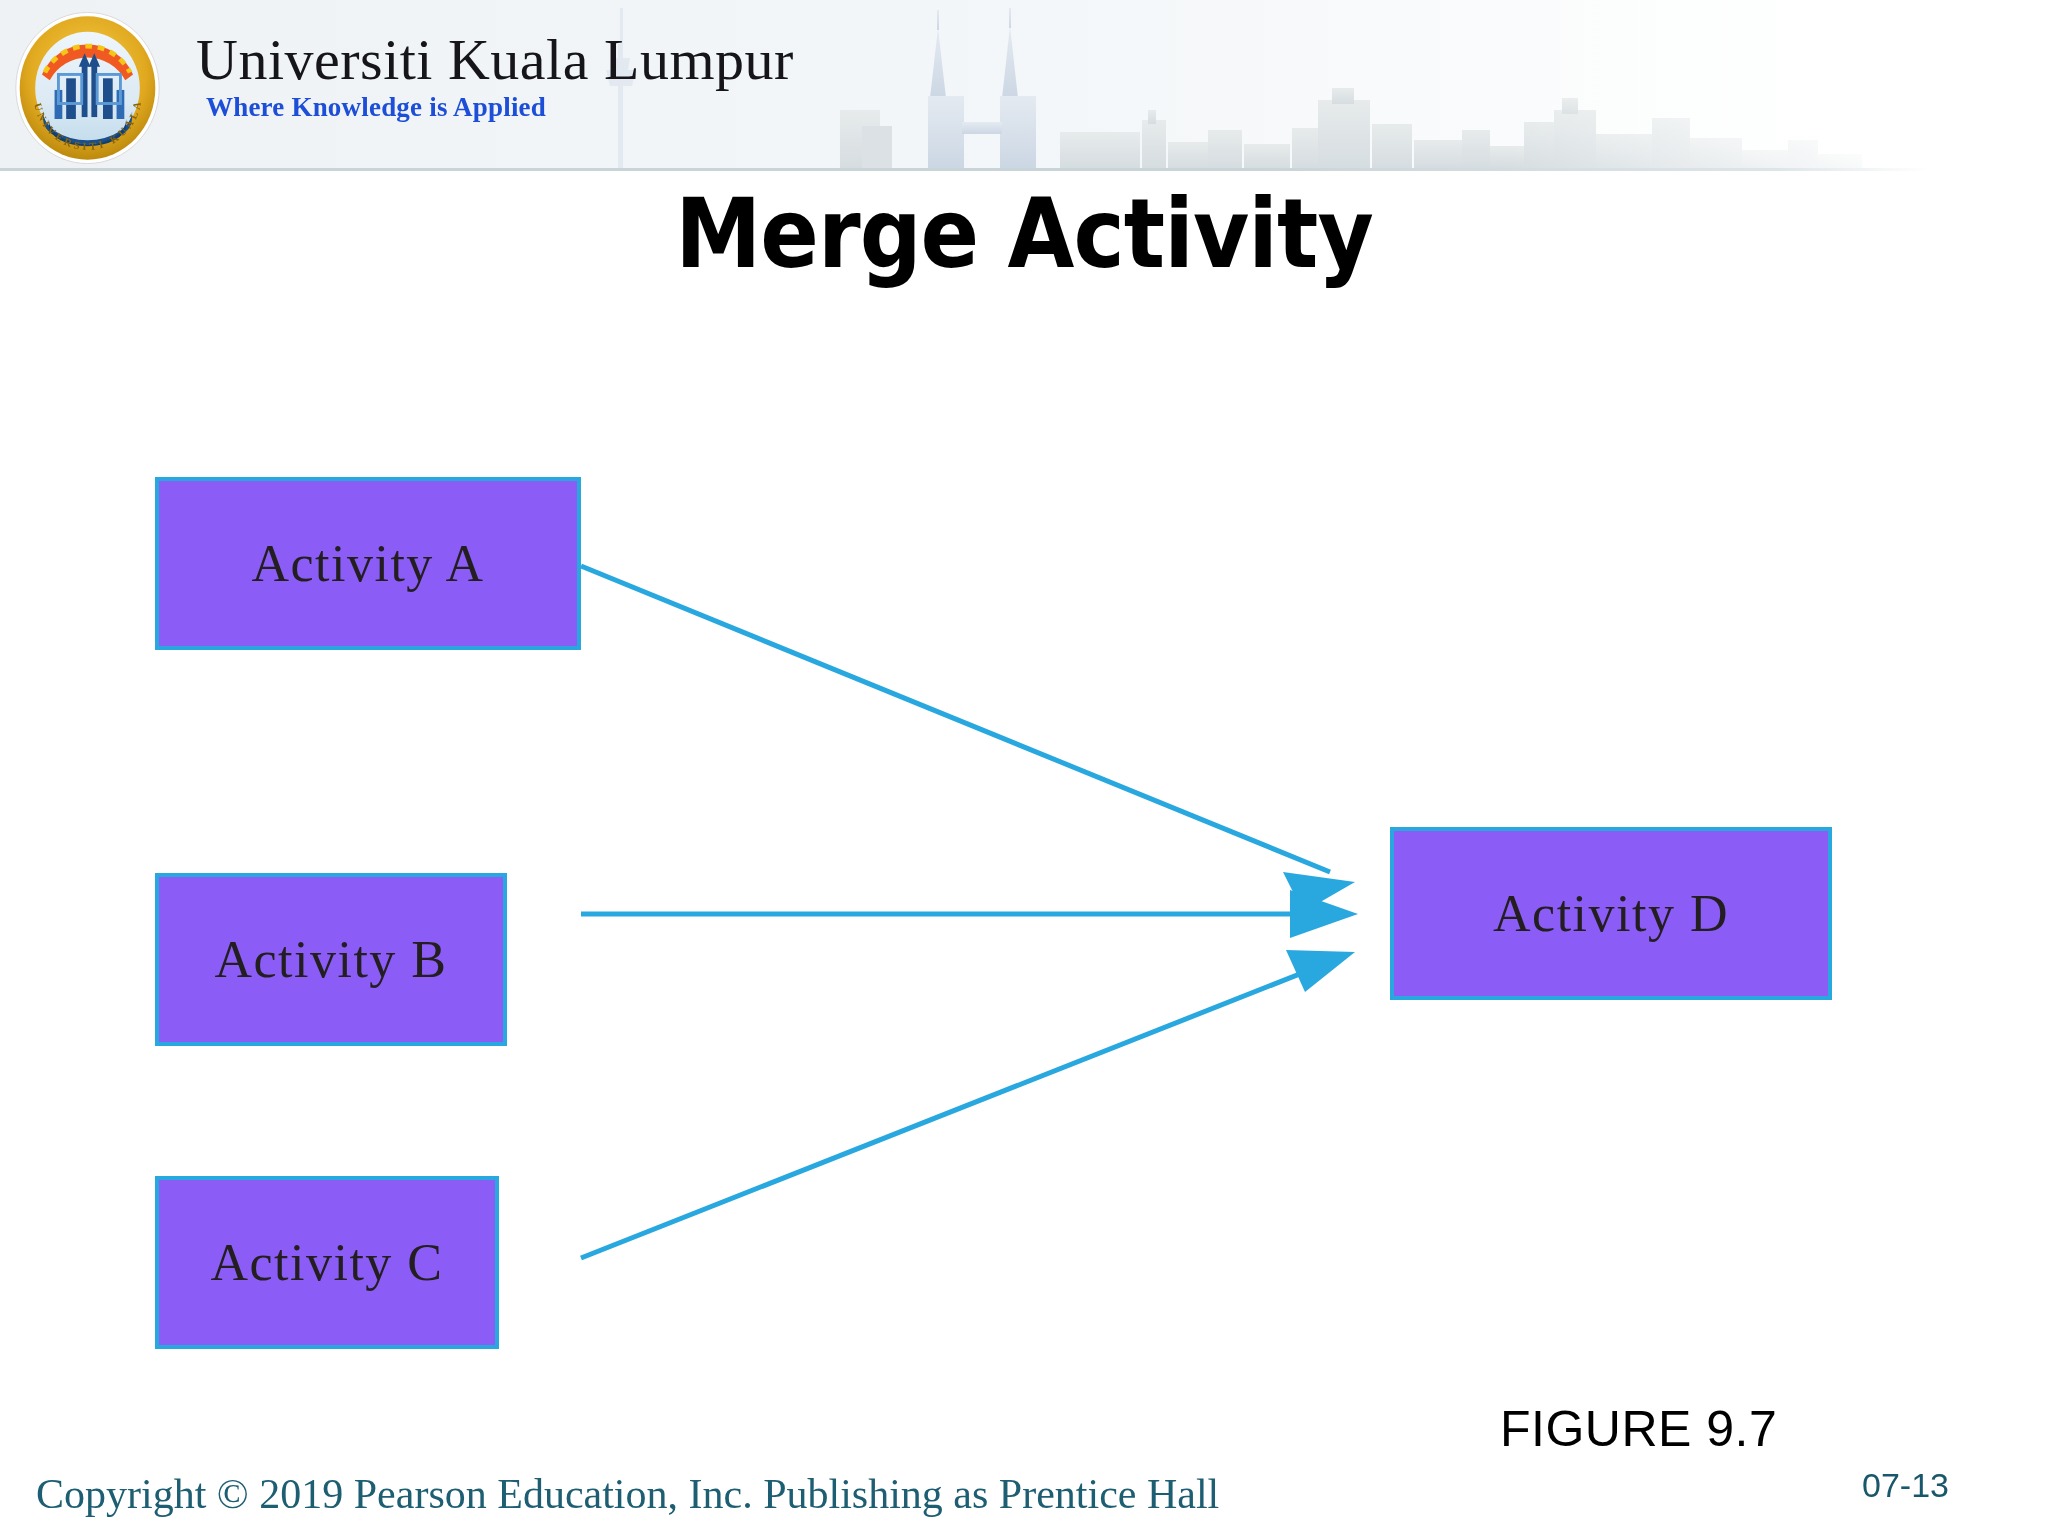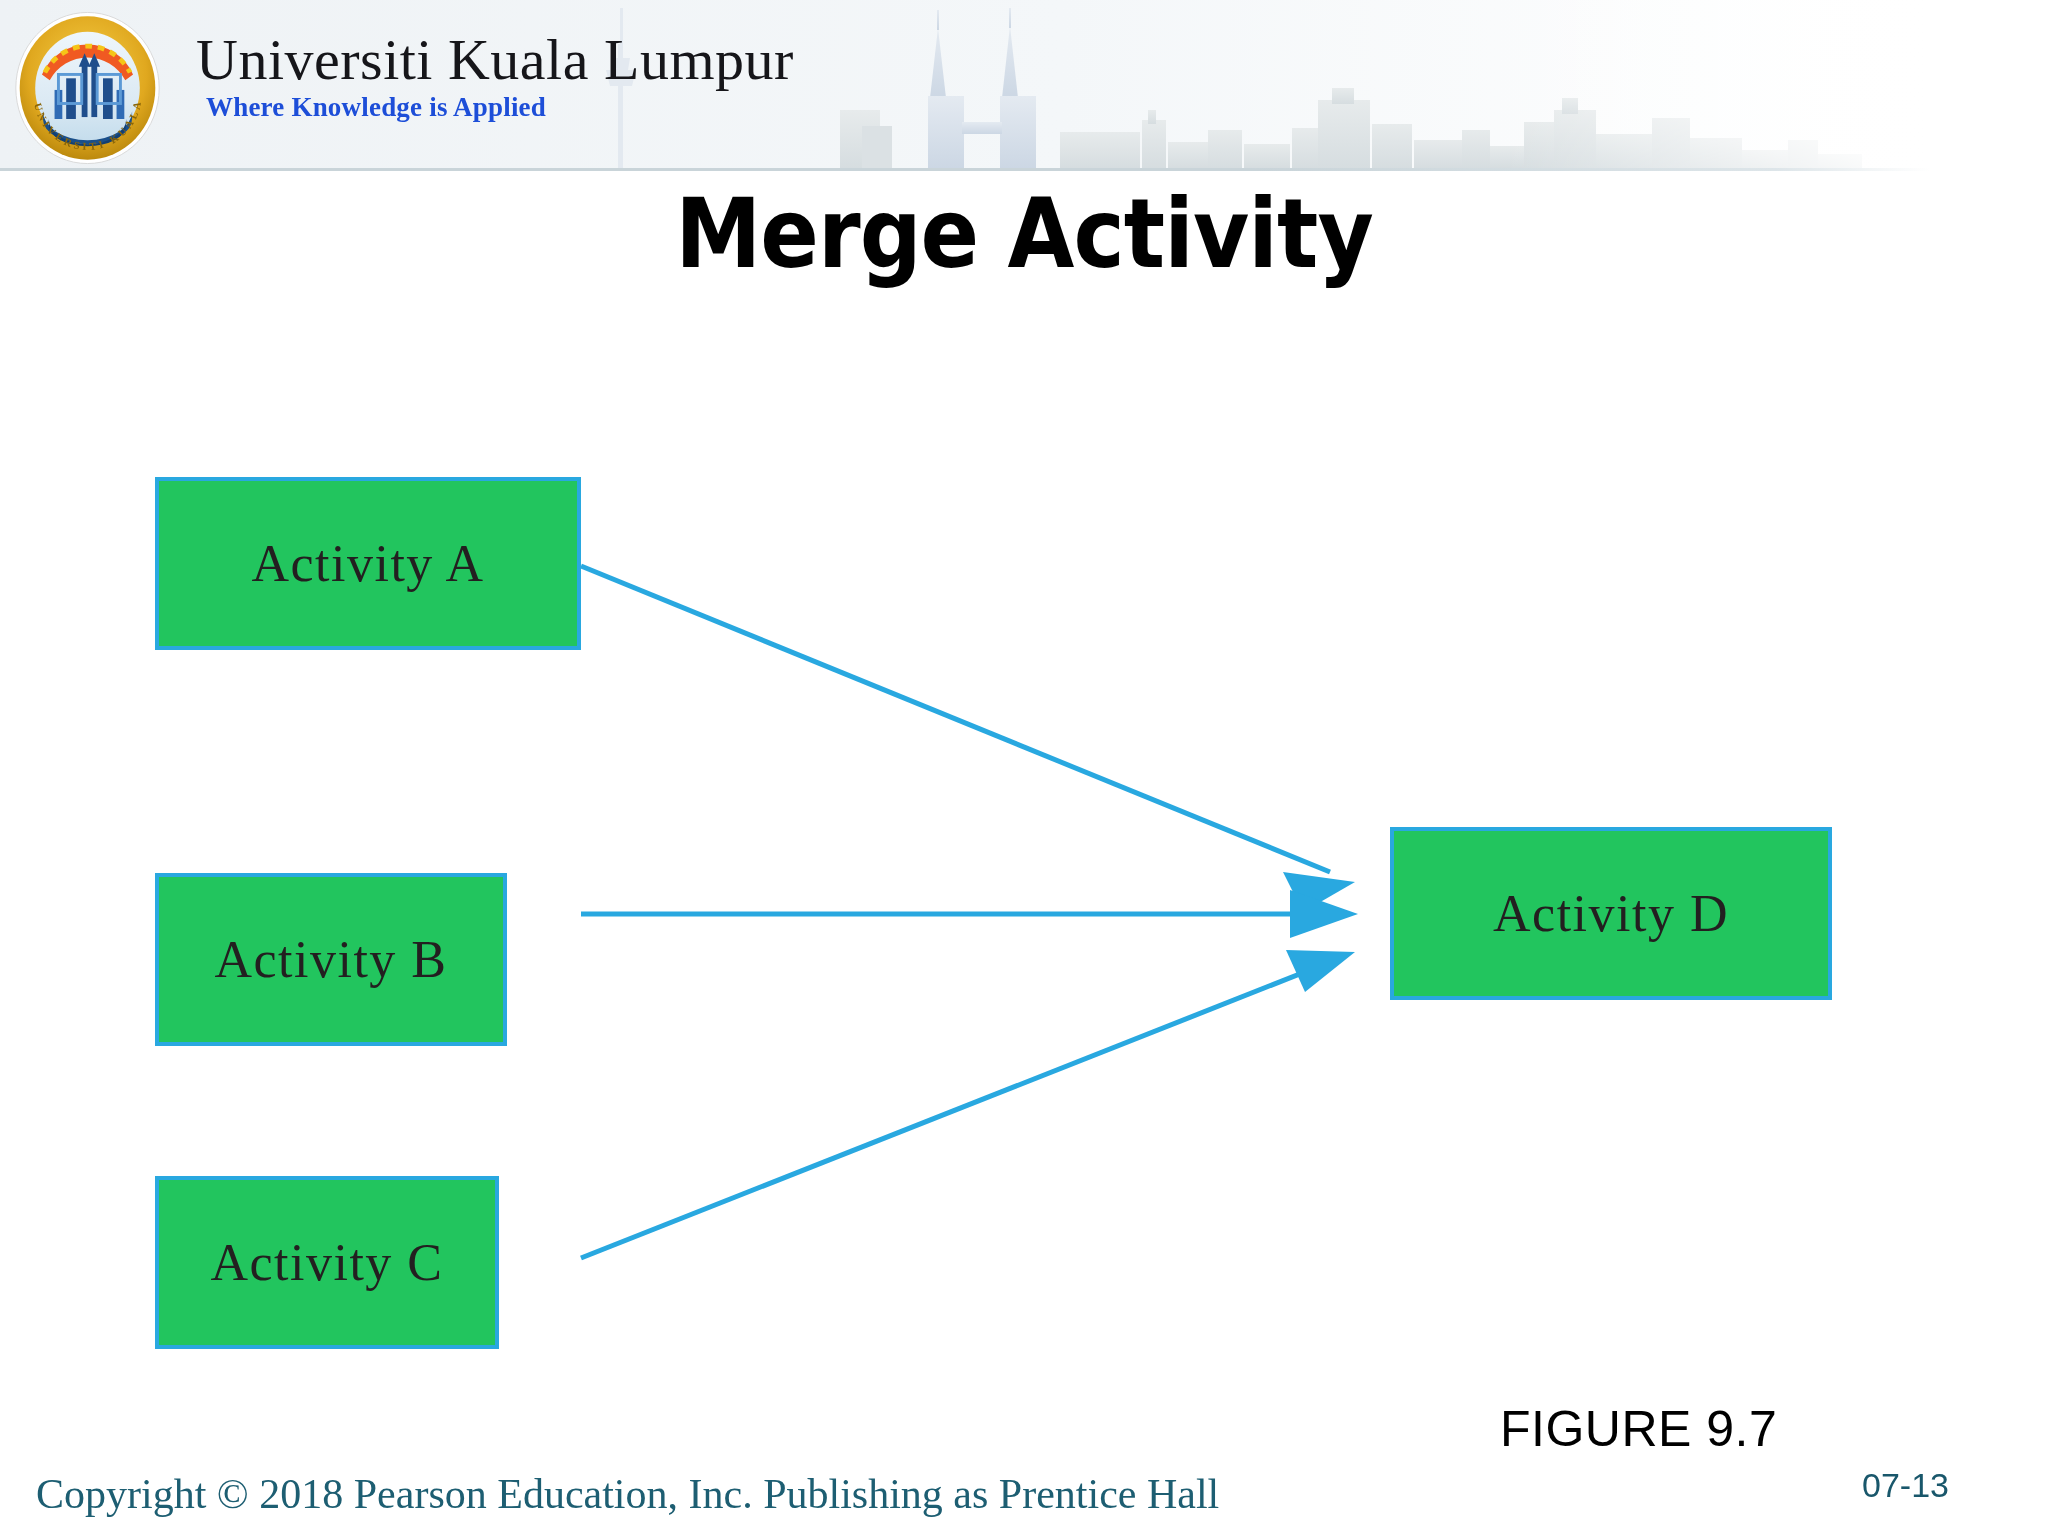--- a/index.html
+++ b/index.html
@@ -92,21 +92,21 @@
     left: 0;
     top: 0;
     width: 2048px;
     height: 1536px;
     pointer-events: none;
   }
   .act-box {
     position: absolute;
     box-sizing: border-box;
     border: 4px solid #29a8e0;
-    background: #22c55e;
+    background: #8b5cf6;
     display: flex;
     align-items: center;
     justify-content: center;
   }
   .act-label {
     font-family: "Liberation Serif", serif;
     font-size: 52px;
     font-weight: 400;
     color: #231f20;
     letter-spacing: 1.5px;
@@ -307,15 +307,15 @@
   </div>
   <div class="act-box" id="box-c">
     <span class="act-label">Activity C</span>
   </div>
   <div class="act-box" id="box-d">
     <span class="act-label">Activity D</span>
   </div>
 
   <div id="figure-caption">FIGURE 9.7</div>
   <div id="slide-number">07-13</div>
-  <div id="copyright">Copyright © 2018 Pearson Education, Inc. Publishing as Prentice Hall</div>
+  <div id="copyright">Copyright © 2019 Pearson Education, Inc. Publishing as Prentice Hall</div>
 
 </div>
 
 </body></html>

